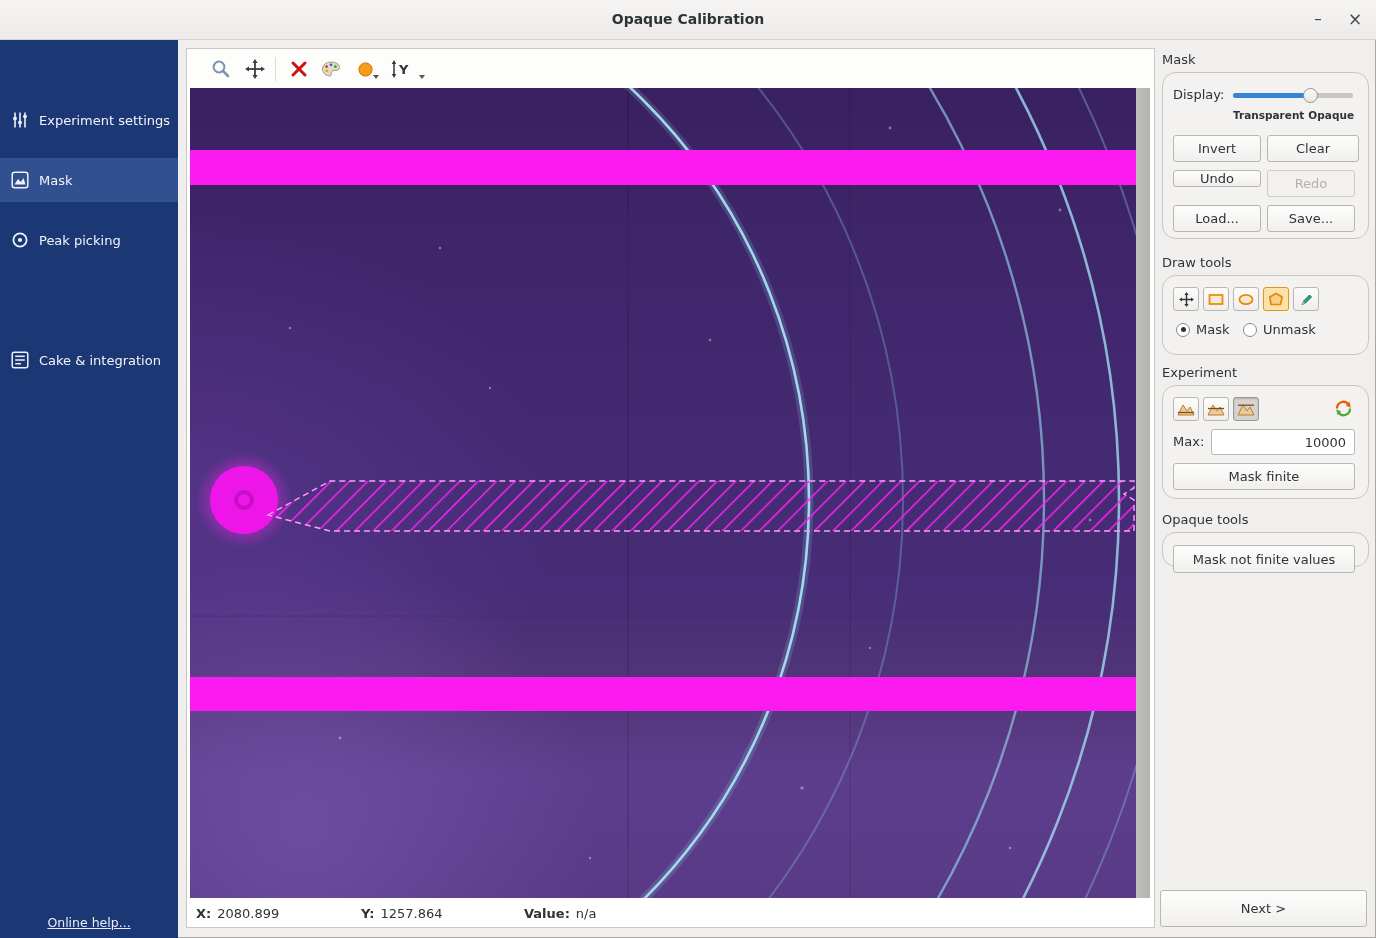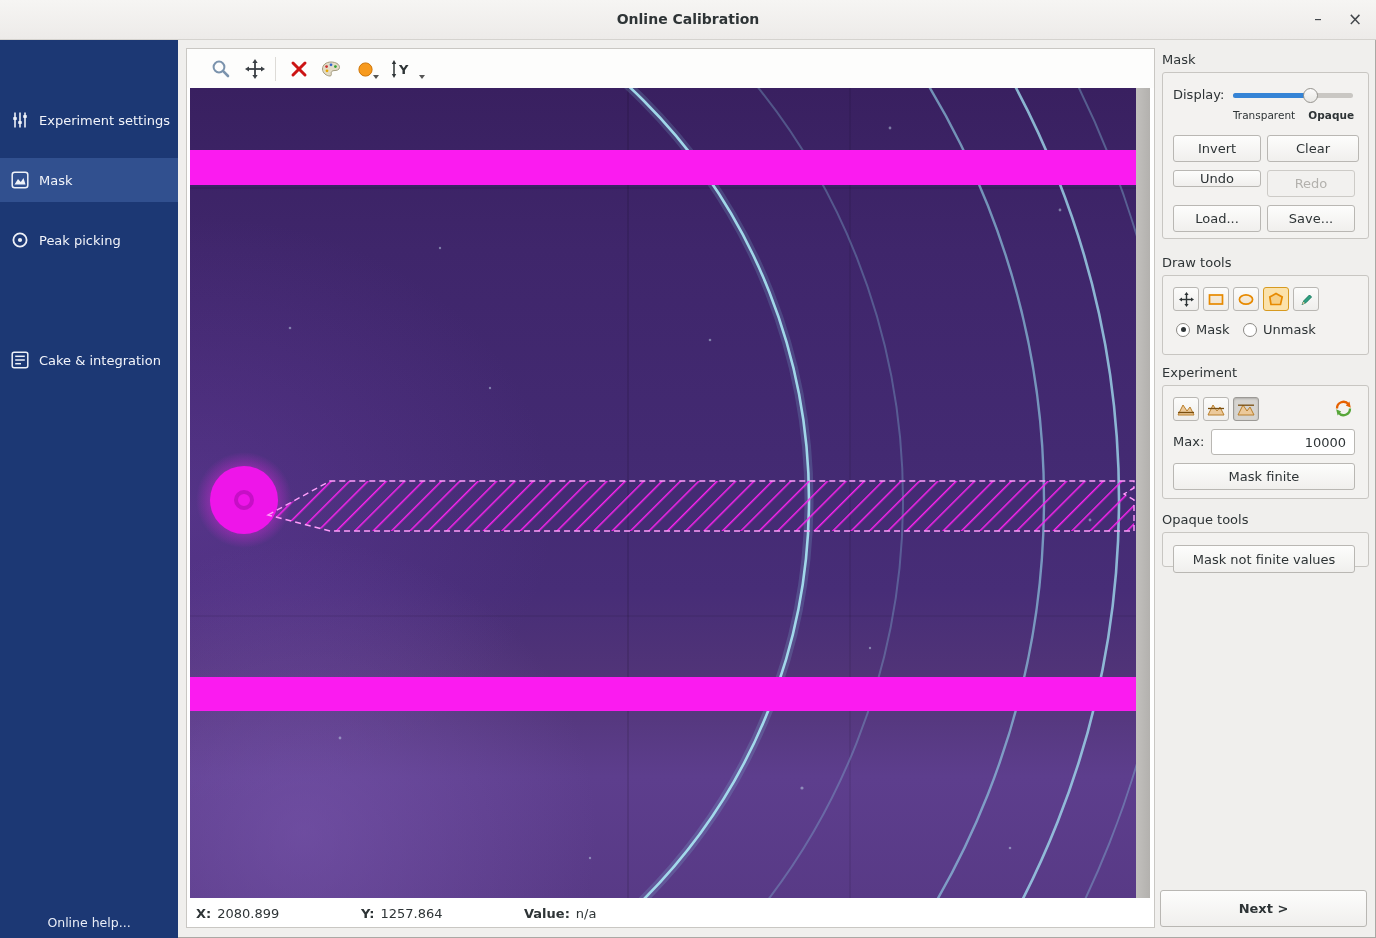--- a/index.html
+++ b/index.html
@@ -21,21 +21,21 @@
   .win-btn.minimize { left:1305px; font-size:15px; }
   .win-btn.close { left:1342px; }
 
   
   .sidebar { position:absolute; left:0; top:40px; width:178px; height:898px; background:#1c3874; }
   .nav-item { position:absolute; left:0; width:178px; height:44px; display:flex;
     align-items:center; gap:10px; padding-left:11px; color:#f2f4fa; font-size:13px; }
   .nav-item.selected { background:#31508f; }
   .nav-icon { width:18px; height:18px; flex:0 0 18px; display:flex; align-items:center; justify-content:center; }
   .online-help { position:absolute; left:0; bottom:8px; width:178px; text-align:center;
-    color:#e9edf7; font-size:12.5px; }
+    color:#e9edf7; font-size:12.5px;text-decoration:underline; }
 
   
   .plot-widget { position:absolute; left:186px; top:48px; width:969px; height:880px;
     background:#fff; border:1px solid #c9c7c3; }
   .plot-toolbar { position:absolute; left:0; top:0; width:967px; height:39px; background:#fdfdfc; }
   .tool-icon { position:absolute; top:8px; width:24px; height:24px; display:flex;
     align-items:center; justify-content:center; }
   .tb-sep { position:absolute; left:88px; top:8px; width:1px; height:24px; background:#dddbd7; }
   .caret { width:0; height:0; border-left:3.5px solid transparent; border-right:3.5px solid transparent;
     border-top:4px solid #555; position:absolute; }
@@ -49,21 +49,21 @@
   .detector-svg { position:absolute; left:0; top:0; }
   .image-right-strip { position:absolute; left:949px; top:39px; width:14px; height:810px;
     background:linear-gradient(90deg,#c2c0bd,#b3b1ae); }
 
   .statusbar { position:absolute; left:0; top:852px; width:967px; height:26px; background:#fff; font-size:13px; }
   .sb-group { position:absolute; top:5px; display:inline-flex; gap:6px; white-space:nowrap; }
   .sb-label { font-weight:bold; }
 
   
   .section-label { position:absolute; font-size:13px; color:#2e3436; }
-  .groupbox { position:absolute; width:207px; border:1px solid #c8c6c2; border-radius:3px; background:#f3f2f0; }
+  .groupbox { position:absolute; width:207px; border:1px solid #c8c6c2; border-radius:14px; background:#f3f2f0; }
 
   .btn { position:absolute; background:linear-gradient(#fdfdfc,#f0efed); border:1px solid #b9b7b3;
     border-radius:3px; font-size:13px; color:#2e3436; display:flex; align-items:center;
     justify-content:center; font-family:inherit; cursor:default; }
   .btn.disabled { color:#b3b1ad; background:#f2f1ef; border-color:#cdcbc7; }
 
   
   .slider { position:absolute; left:70px; top:15px; width:120px; height:15px; }
   .slider-track { position:absolute; left:0; top:5px; width:120px; height:5px; background:#c9c7c3; border-radius:3px; }
   .slider-fill { position:absolute; left:0; top:5px; width:65%; height:5px; background:#3584d6; border-radius:3px; }
@@ -79,29 +79,29 @@
   .toolbtn.pressed { background:#d6d4d0; border-color:#9c9a96; box-shadow:inset 0 1px 2px rgba(0,0,0,0.18); }
 
   
   .radio-row { position:absolute; display:flex; align-items:center; gap:6px; }
   .radio { width:14px; height:14px; border-radius:50%; border:1px solid #8b8985; background:#fff; position:relative; }
   .radio.checked::after { content:''; position:absolute; inset:3.5px; border-radius:50%; background:#2e3436; }
 
   .text-input { position:absolute; border:1px solid #b9b7b3; border-radius:3px; background:#fff;
     font-family:inherit; font-size:13px; color:#2e3436; text-align:right; padding:0 8px; }
 
-  .next-btn { left:1160px; top:890px; width:207px; height:37px; font-size:13px;font-weight:bold; }
+  .next-btn { left:1160px; top:890px; width:207px; height:37px; font-size:13px; }
 </style>
 </head>
 <body>
 
 <div class="app">
 
   <div class="titlebar">
-    <div class="window-title">Online Calibration</div>
+    <div class="window-title">Opaque Calibration</div>
     <div class="win-btn minimize">–</div>
     <div class="win-btn close">×</div>
   </div>
 
   <div class="sidebar">
 
     <div class="nav-item" style="top:58px">
       <span class="nav-icon">
         <svg width="18" height="18" viewBox="0 0 18 18">
           <g stroke="#eef1f8" stroke-width="1.6">
@@ -291,21 +291,21 @@
   <div class="section-label" style="left:1162px; top:52px">Mask</div>
 
   <div class="groupbox" style="left:1162px; top:72px; height:167px">
     <div style="position:absolute; left:10px; top:14px">Display:</div>
     <div class="slider">
       <div class="slider-track"></div>
       <div class="slider-fill"></div>
       <div class="slider-handle"></div>
     </div>
     <div class="slider-sub">
-      <span style="font-weight:normal">Transparent</span>
+      <span style="font-weight:bold">Transparent</span>
       <span style="font-weight:bold">Opaque</span>
     </div>
     <button class="btn" style="left:10px; top:62px; width:88px; height:27px">Invert</button>
     <button class="btn" style="left:104px; top:62px; width:92px; height:27px">Clear</button>
     <button class="btn" style="left:10px; top:97px; width:88px; height:17px">Undo</button>
     <button class="btn disabled" style="left:104px; top:97px; width:88px; height:27px">Redo</button>
     <button class="btn" style="left:10px; top:132px; width:88px; height:27px">Load...</button>
     <button class="btn" style="left:104px; top:132px; width:88px; height:27px">Save...</button>
   </div>
 

